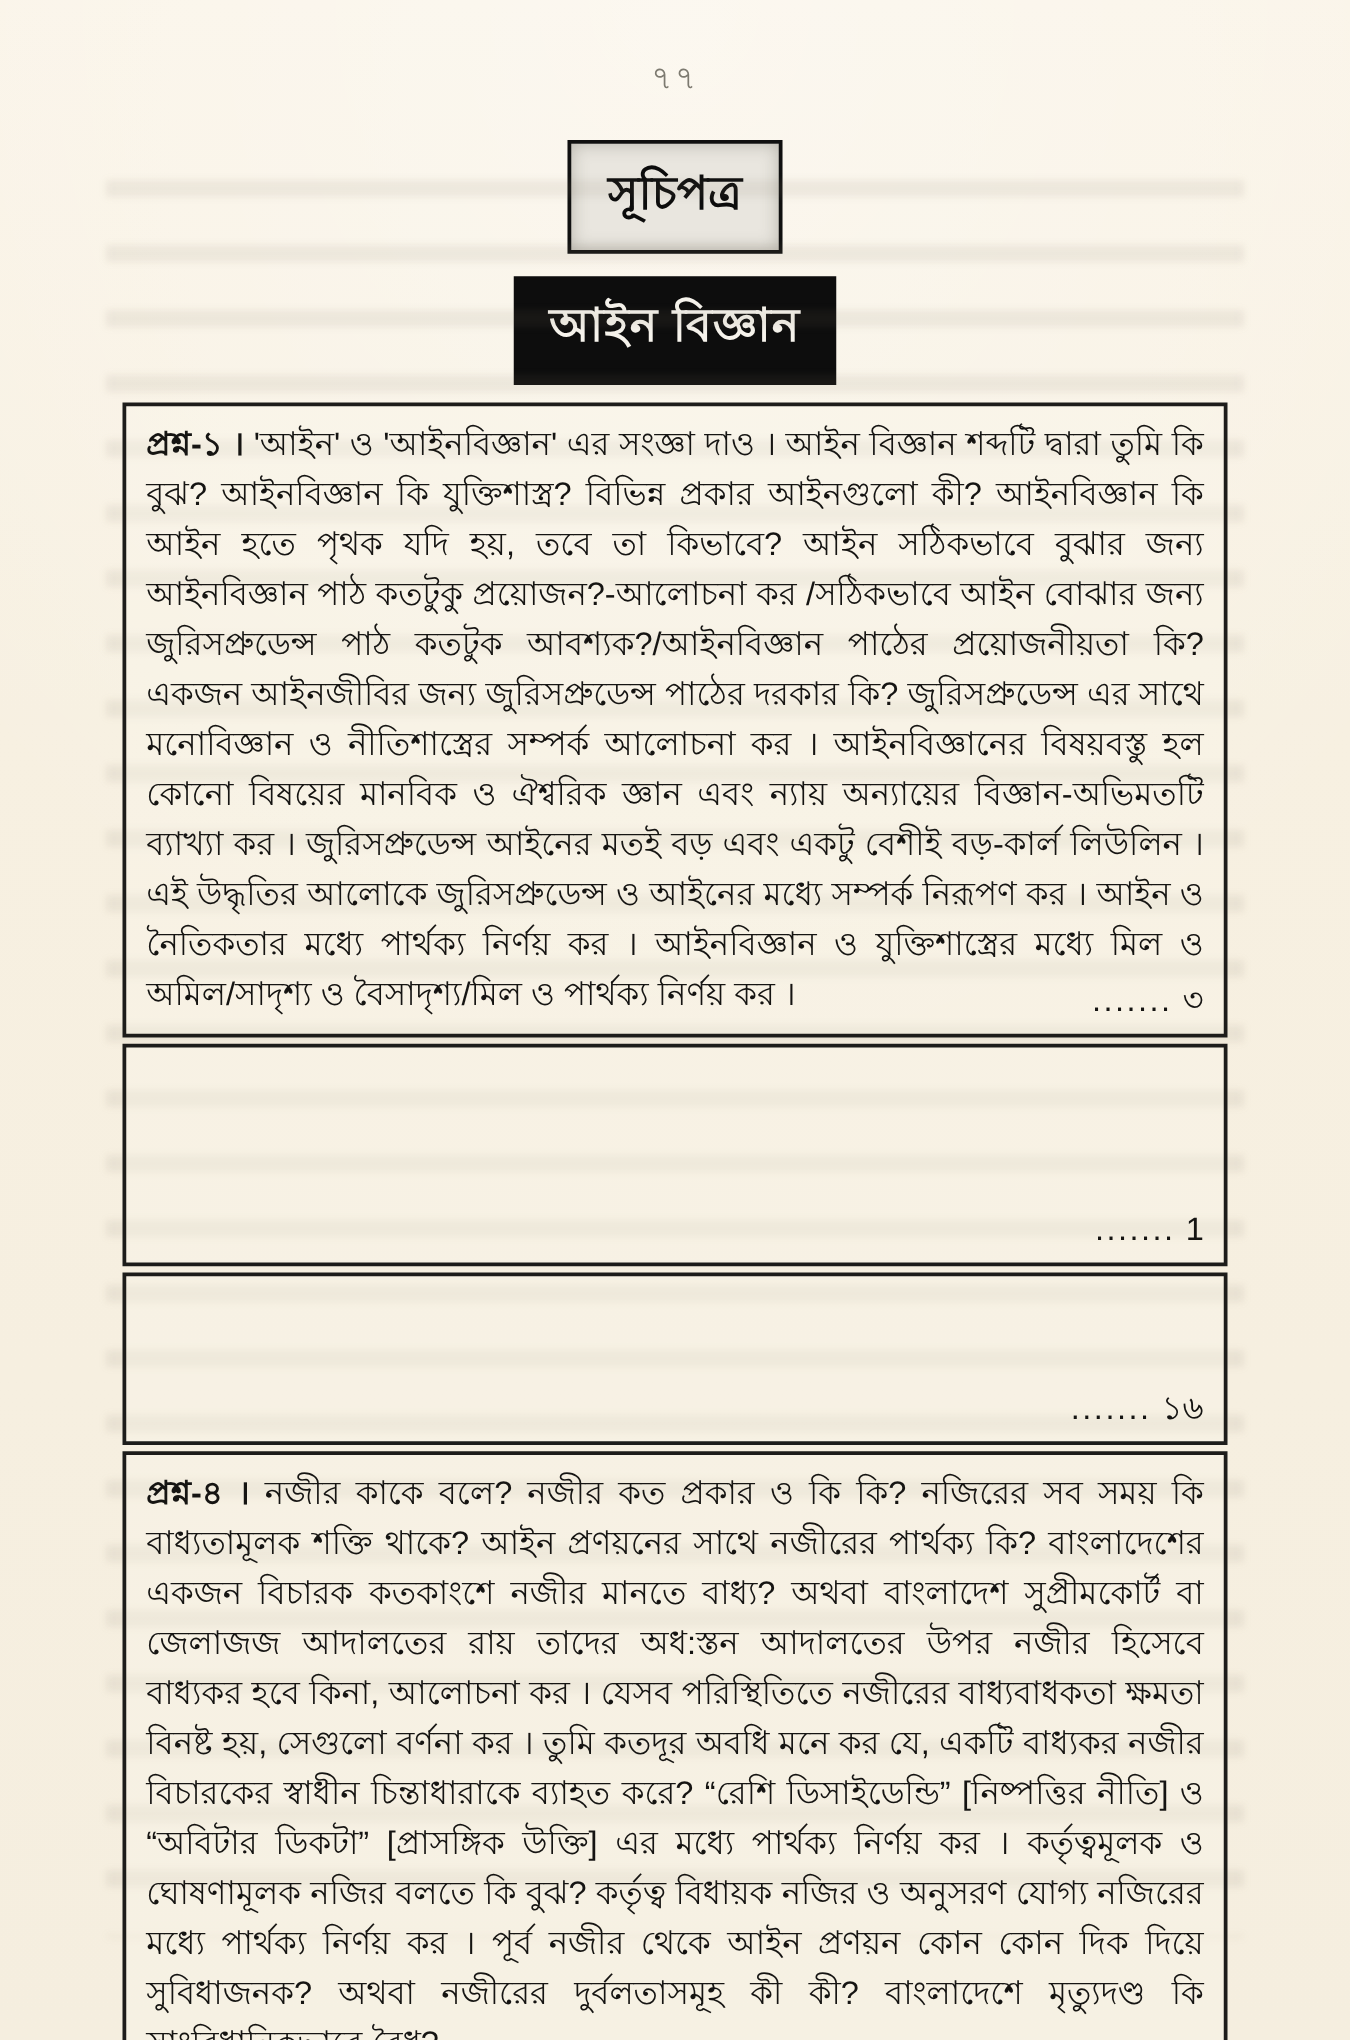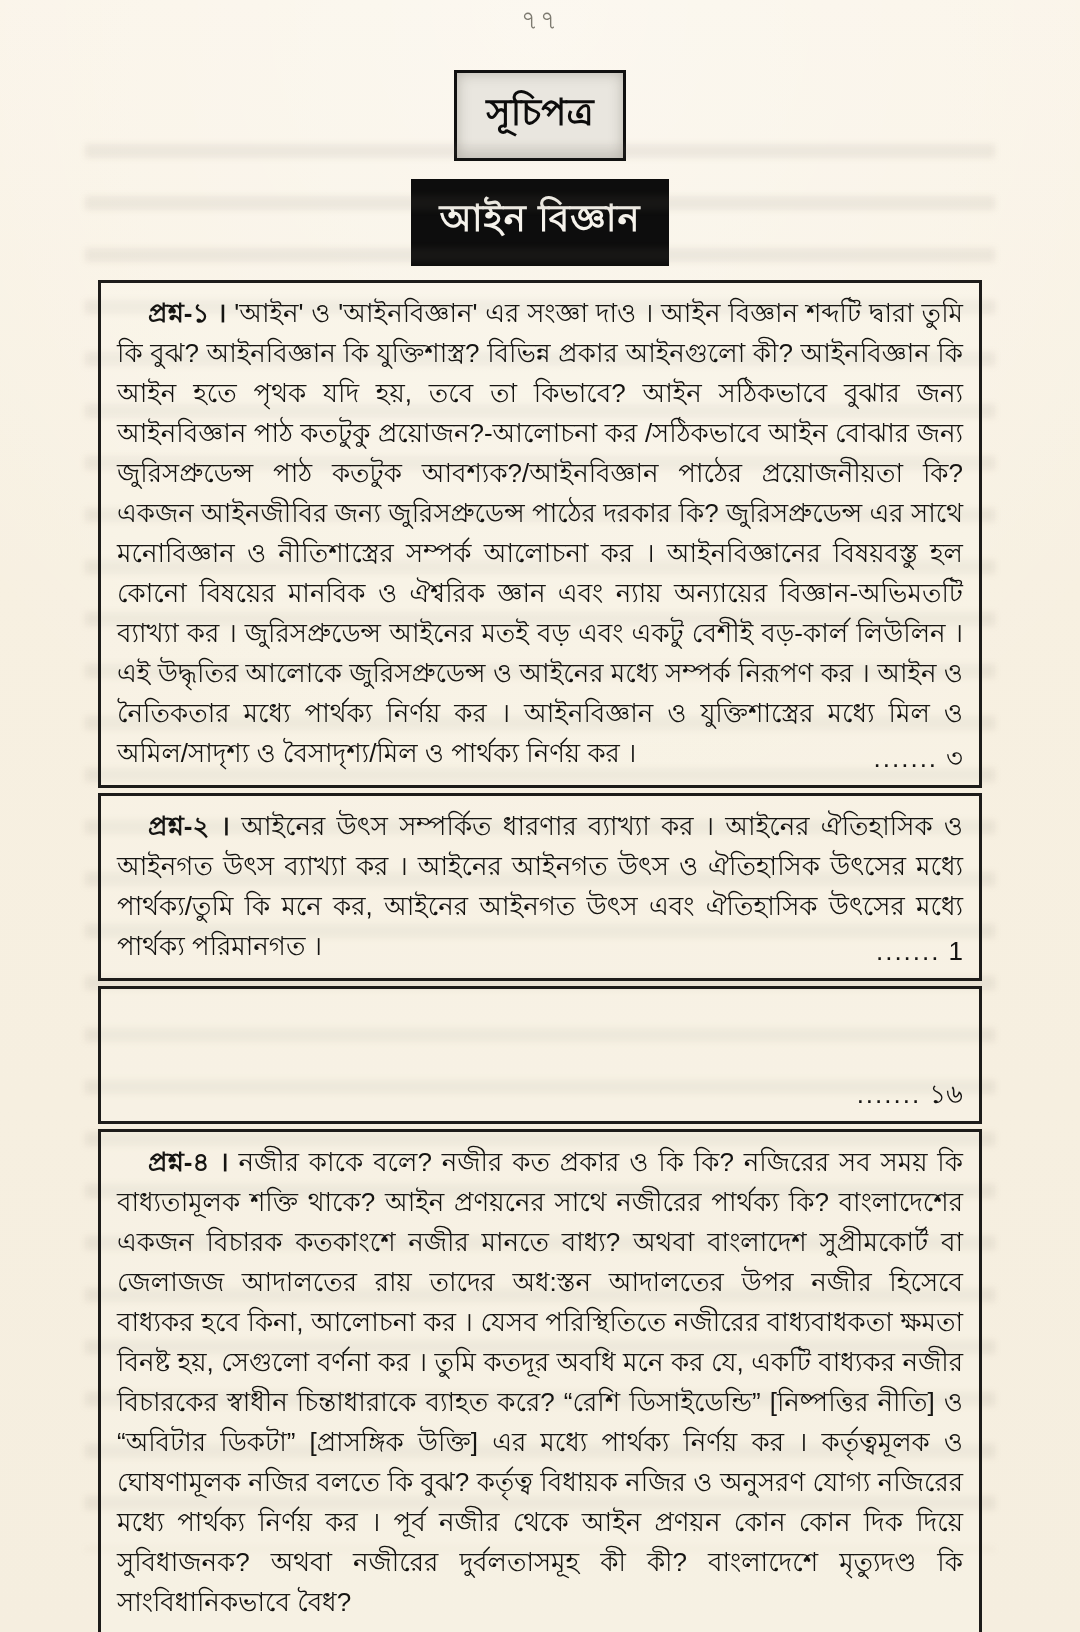--- a/index.html
+++ b/index.html
@@ -16,21 +16,21 @@
     position:absolute;left:85px;top:120px;width:910px;height:1430px;
     background:repeating-linear-gradient(
       180deg,
       rgba(0,0,0,0) 0px, rgba(0,0,0,0) 24px,
       rgba(125,115,98,0.10) 24px, rgba(125,115,98,0.10) 38px,
       rgba(0,0,0,0) 38px, rgba(0,0,0,0) 52px);
     filter:blur(3px);
     pointer-events:none;
   }
   .page-number{
-    text-align:center;
+    text-align:center;padding-top:42px;
     font-size:26px;color:#7d7a70;letter-spacing:2px;
     filter:blur(.4px);
   }
   .toc-box{
     margin:26px auto 0 auto;width:150px;
     border:3px solid #101010;background:#e9e6df;
     box-shadow:inset 0 0 14px rgba(90,85,75,.35);
     text-align:center;padding:10px 8px 12px 8px;
   }
   .toc-box .t{font-size:37px;font-weight:bold;color:#0c0c0c;}
@@ -45,21 +45,21 @@
     position:relative;
     border:3px solid #1d1c1a;
     margin-bottom:5px;
     padding:10px 16px 12px 16px;
     background:rgba(250,245,234,.35);
   }
   .qbox .qtext{
     margin:0;font-size:26px;line-height:40px;text-align:justify;
     color:#151412;
   }
-  .qbox .qlabel{font-weight:bold;margin-left:31px;}
+  .qbox .qlabel{font-weight:bold;}
   .qbox .pageref{
     position:absolute;right:16px;bottom:10px;
     font-size:26px;line-height:34px;color:#151412;
     background:transparent;white-space:nowrap;
   }
   .pageref .dots{letter-spacing:2px;}
   .pageref .num{margin-left:8px;}
   #q1{min-height:438px;}
   #q2{min-height:150px;}
   #q3{min-height:110px;}
@@ -81,21 +81,20 @@
 </div>
 
 <div class="toc-list">
 
   <div class="qbox" id="q1">
     <p class="qtext"><span class="qlabel">প্রশ্ন-১ ।</span> <span>'আইন' ও 'আইনবিজ্ঞান' এর সংজ্ঞা দাও । আইন বিজ্ঞান শব্দটি দ্বারা তুমি কি বুঝ? আইনবিজ্ঞান কি যুক্তিশাস্ত্র? বিভিন্ন প্রকার আইনগুলো কী? আইনবিজ্ঞান কি আইন হতে পৃথক যদি হয়, তবে তা কিভাবে? আইন সঠিকভাবে বুঝার জন্য আইনবিজ্ঞান পাঠ কতটুকু প্রয়োজন?-আলোচনা কর /সঠিকভাবে আইন বোঝার জন্য জুরিসপ্রুডেন্স পাঠ কতটুক আবশ্যক?/আইনবিজ্ঞান পাঠের প্রয়োজনীয়তা কি? একজন আইনজীবির জন্য জুরিসপ্রুডেন্স পাঠের দরকার কি? জুরিসপ্রুডেন্স এর সাথে মনোবিজ্ঞান ও নীতিশাস্ত্রের সম্পর্ক আলোচনা কর । আইনবিজ্ঞানের বিষয়বস্তু হল কোনো বিষয়ের মানবিক ও ঐশ্বরিক জ্ঞান এবং ন্যায় অন্যায়ের বিজ্ঞান-অভিমতটি ব্যাখ্যা কর । জুরিসপ্রুডেন্স আইনের মতই বড় এবং একটু বেশীই বড়-কার্ল লিউলিন । এই উদ্ধৃতির আলোকে জুরিসপ্রুডেন্স ও আইনের মধ্যে সম্পর্ক নিরূপণ কর । আইন ও নৈতিকতার মধ্যে পার্থক্য নির্ণয় কর ।  আইনবিজ্ঞান ও যুক্তিশাস্ত্রের মধ্যে মিল ও অমিল/সাদৃশ্য ও বৈসাদৃশ্য/মিল ও পার্থক্য নির্ণয় কর ।</span></p>
     <span class="pageref"><span class="dots">.......</span><span class="num">৩</span></span>
   </div>
 
   <div class="qbox" id="q2">
-    <p class="qtext"><span class="qlabel">প্রশ্ন-২ ।</span> <span>আইনের উৎস সম্পর্কিত ধারণার ব্যাখ্যা কর । আইনের ঐতিহাসিক ও আইনগত উৎস ব্যাখ্যা কর । আইনের আইনগত উৎস ও ঐতিহাসিক উৎসের মধ্যে পার্থক্য/তুমি কি মনে কর, আইনের আইনগত উৎস এবং ঐতিহাসিক উৎসের মধ্যে পার্থক্য পরিমানগত ।</span></p>
     <span class="pageref"><span class="dots">.......</span><span class="num">1</span></span>
   </div>
 
   <div class="qbox" id="q3">
     <span class="pageref"><span class="dots">.......</span><span class="num">১৬</span></span>
   </div>
 
   <div class="qbox" id="q4">
     <p class="qtext"><span class="qlabel">প্রশ্ন-৪ ।</span> <span>নজীর কাকে বলে? নজীর কত প্রকার ও কি কি? নজিরের সব সময় কি বাধ্যতামূলক শক্তি থাকে? আইন প্রণয়নের সাথে নজীরের পার্থক্য কি? বাংলাদেশের একজন বিচারক কতকাংশে নজীর মানতে বাধ্য? অথবা বাংলাদেশ সুপ্রীমকোর্ট বা জেলাজজ আদালতের রায় তাদের অধ:স্তন আদালতের উপর নজীর হিসেবে বাধ্যকর হবে কিনা, আলোচনা কর । যেসব পরিস্থিতিতে নজীরের বাধ্যবাধকতা ক্ষমতা বিনষ্ট হয়, সেগুলো বর্ণনা কর । তুমি কতদূর অবধি মনে কর যে, একটি বাধ্যকর নজীর বিচারকের স্বাধীন চিন্তাধারাকে ব্যাহত করে? “রেশি ডিসাইডেন্ডি” [নিষ্পত্তির নীতি] ও “অবিটার ডিকটা” [প্রাসঙ্গিক উক্তি] এর মধ্যে পার্থক্য নির্ণয় কর । কর্তৃত্বমূলক ও ঘোষণামূলক নজির বলতে কি বুঝ? কর্তৃত্ব বিধায়ক নজির ও অনুসরণ যোগ্য নজিরের মধ্যে পার্থক্য নির্ণয় কর । পূর্ব নজীর থেকে আইন প্রণয়ন কোন কোন দিক দিয়ে সুবিধাজনক? অথবা নজীরের দুর্বলতাসমূহ কী কী? বাংলাদেশে মৃত্যুদণ্ড কি সাংবিধানিকভাবে বৈধ?</span></p>
 

